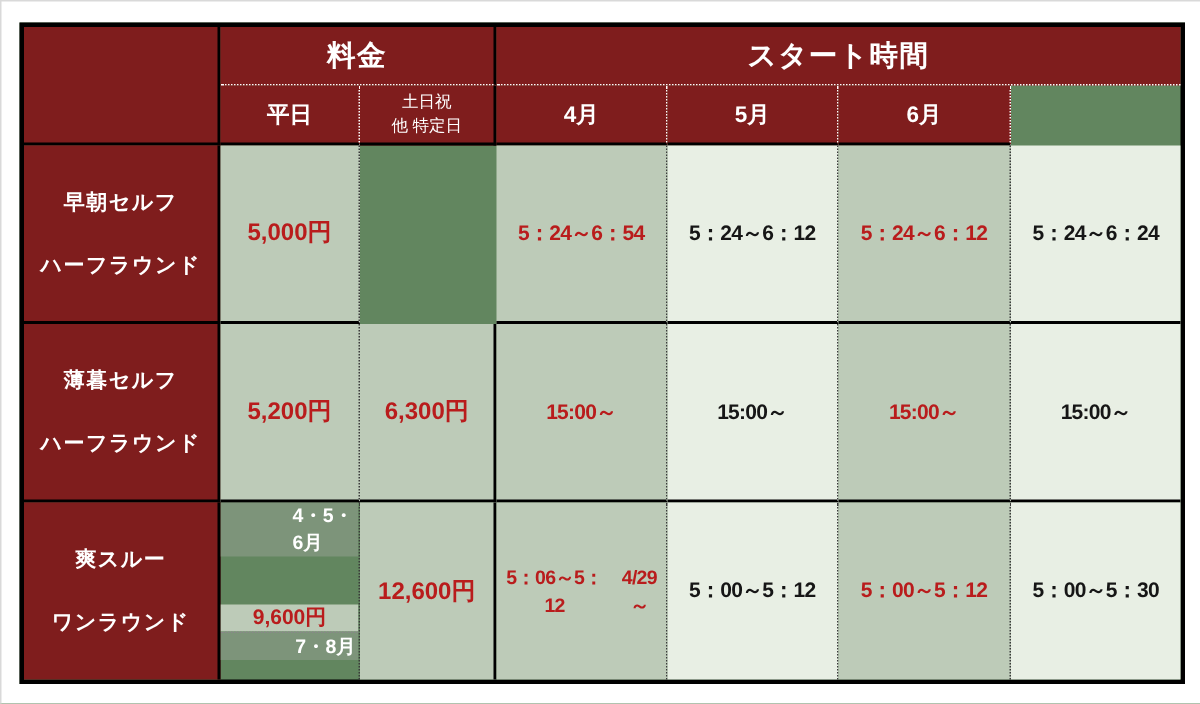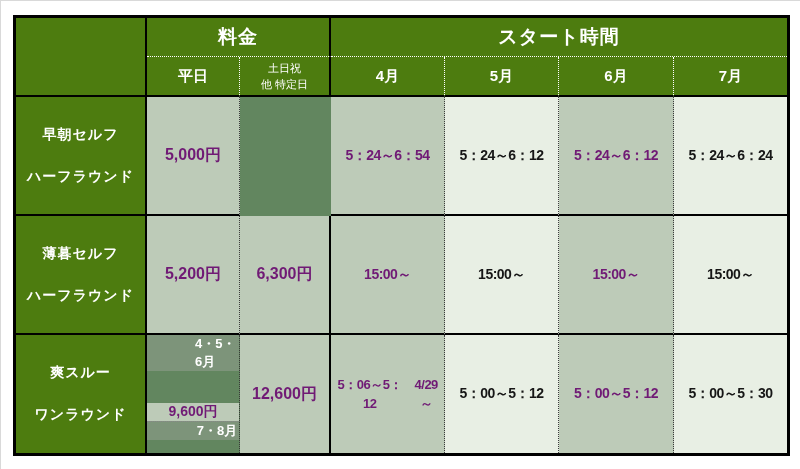--- a/index.html
+++ b/index.html
@@ -23,22 +23,22 @@
     background: #62865f;
   }
   .cell {
     display: flex;
     align-items: center;
     justify-content: center;
     text-align: center;
     overflow: hidden;
   }
   
-  .green  { background: #4d7c0f; color: #ffffff; }
-  .light  { background: #bdcbb8; color: #701a75; }
+  .green  { background: #7f1d1d; color: #ffffff; }
+  .light  { background: #bdcbb8; color: #b91c1c; }
   .lighter{ background: #e8efe4; color: #161616; }
   .season-green { background: #7d947a; color: #ffffff; padding-left: 48px; }
 
   
   .br-solid  { border-right: 2px solid #000; }
   .br-dotw   { border-right: 1px dotted #ffffff; }
   .br-dotk   { border-right: 1px dotted #3a3a3a; }
   .bb-solid  { border-bottom: 2px solid #000; }
   .bb-dotw   { border-bottom: 1px dotted #ffffff; }
 
@@ -88,21 +88,20 @@
   <div class="cell green h1 hd-start bb-dotw">スタート時間</div>
 
   <div class="cell green h2 br-dotw bb-solid" style="grid-area:2/2/3/3">平日</div>
   <div class="cell green h2-holiday br-solid bb-solid" style="grid-area:2/3/3/4">
     <div>土日祝</div>
     <div>他 特定日</div>
   </div>
   <div class="cell green h2 br-dotw bb-solid" style="grid-area:2/4/3/5">4月</div>
   <div class="cell green h2 br-dotw bb-solid" style="grid-area:2/5/3/6">5月</div>
   <div class="cell green h2 br-dotw bb-solid" style="grid-area:2/6/3/7">6月</div>
-  <div class="cell green h2 bb-solid" style="grid-area:2/7/3/8">7月</div>
 
   <div class="cell green row-label br-solid bb-solid" style="grid-area:3/1/4/2">
     <div>早朝セルフ</div>
     <div>ハーフラウンド</div>
   </div>
   <div class="cell light price br-dotk bb-solid" style="grid-area:3/2/4/3">5,000円</div>
   <div class="cell light time br-dotk bb-solid" style="grid-area:3/4/4/5">5：24～6：54</div>
   <div class="cell lighter time br-dotk bb-solid" style="grid-area:3/5/4/6">5：24～6：12</div>
   <div class="cell light time br-dotk bb-solid" style="grid-area:3/6/4/7">5：24～6：12</div>
   <div class="cell lighter time bb-solid" style="grid-area:3/7/4/8">5：24～6：24</div>

